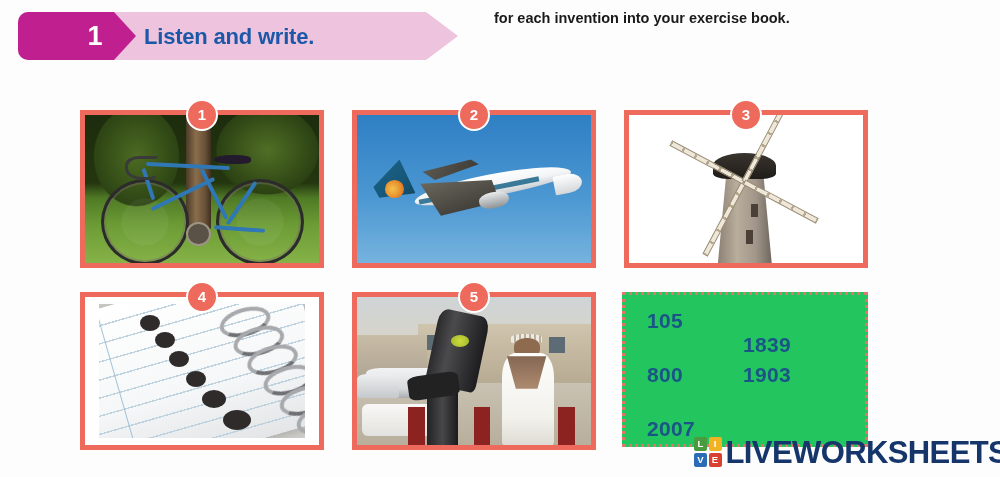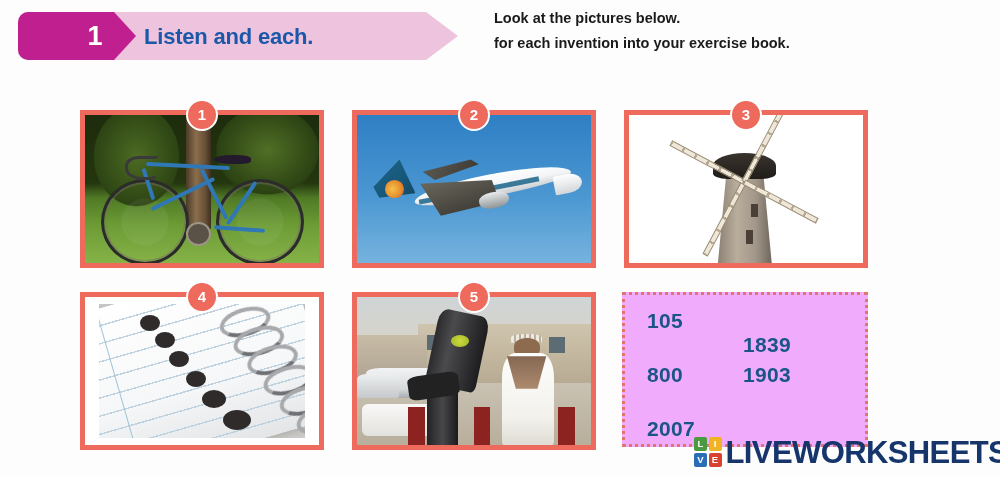--- a/index.html
+++ b/index.html
@@ -332,21 +332,21 @@
 
   
   #dates-box {
     position: absolute;
     left: 622px;
     top: 292px;
     width: 246px;
     height: 155px;
     border: 3px dotted #e0756b;
     box-sizing: border-box;
-    background: #f0abfc;
+    background: #22c55e;
   }
   .date-item {
     position: absolute;
     color: #1b5587;
     font-size: 21px;
     font-weight: bold;
     letter-spacing: 0.3px;
   }
   #date-0 { left: 22px;  top: 14px; }
   #date-1 { left: 118px; top: 14px; margin-top: 24px; }
@@ -386,25 +386,24 @@
     line-height: 33px;
   }
 </style>
 </head>
 <body>
 
 <div id="header-banner">
   <div class="banner-pink"></div>
   <div class="banner-magenta"></div>
   <div id="exercise-number">1</div>
-  <div id="banner-title">Listen and each.</div>
+  <div id="banner-title">Listen and write.</div>
 </div>
 
 <div id="instructions">
-  <div>Look at the pictures below.</div>
   <div>for each invention into your exercise book.</div>
 </div>
 
 <div class="pic-frame" id="pic-1">
   <div class="pic-inner">
     <div class="art bike-bg">
       <div class="bike-trunk"></div>
       <div class="wheel wheel-l"></div>
       <div class="wheel wheel-r"></div>
       <div class="bike-bar" style="left:26%; top:33%; width:36%; transform:rotate(3deg);"></div>

